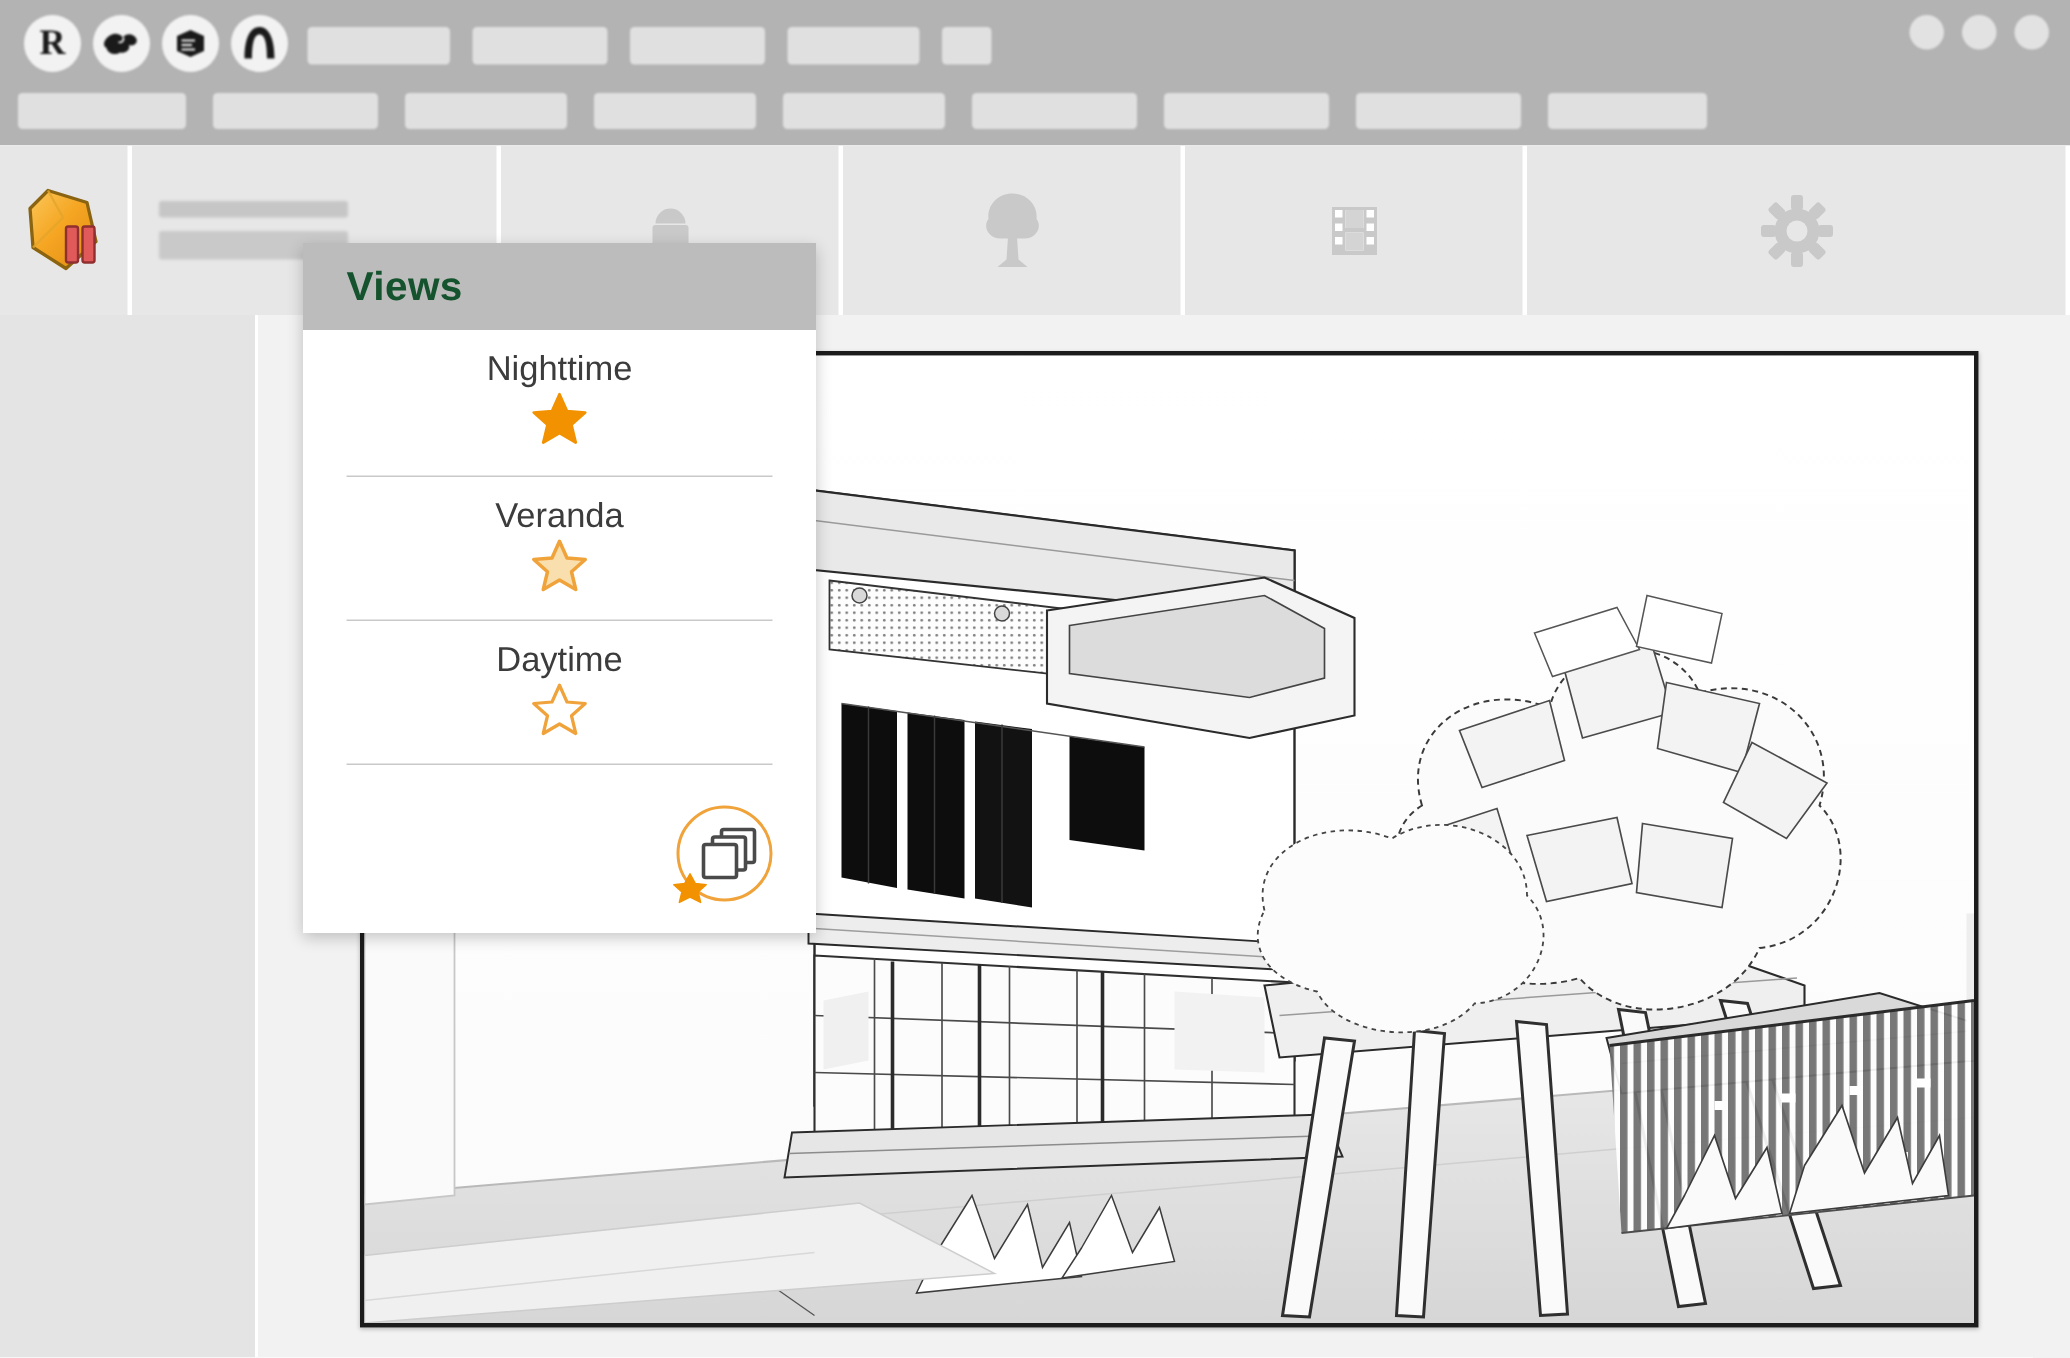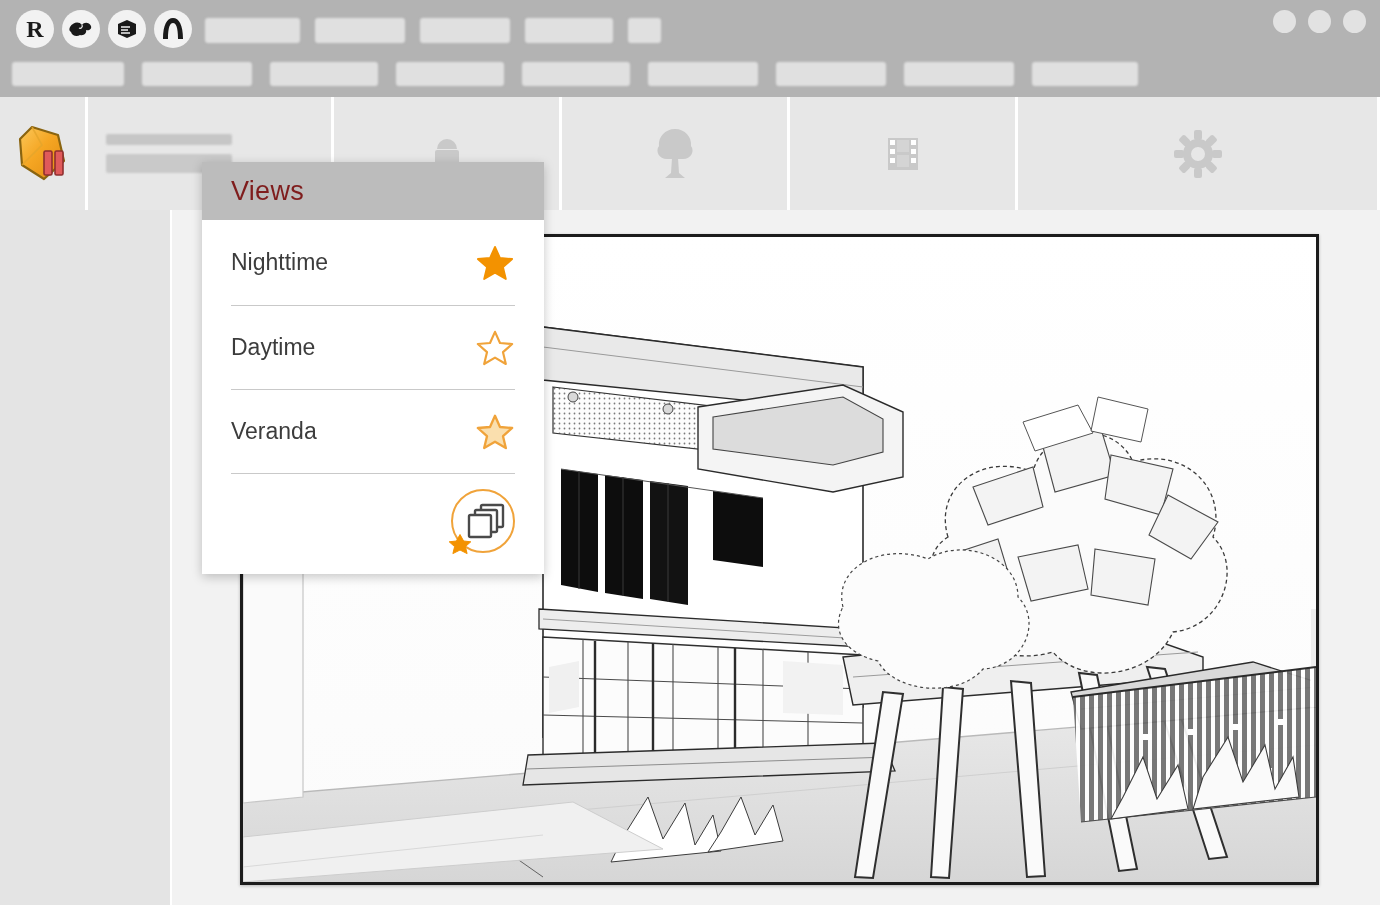--- a/index.html
+++ b/index.html
@@ -142,30 +142,31 @@
     z-index: 50;
   }
   .views-header {
     background: #bcbcbc;
     height: 58px;
     display: flex; align-items: center;
     padding-left: 29px;
     box-sizing: border-box;
   }
   .views-title {
-    color: #7f1d1d; font-size: 27px; font-weight: normal;
+    color: #14532d; font-size: 27px; font-weight: bold;
     letter-spacing: .3px;
   }
   .views-body { padding: 0 0 0 0; background:#fff; }
   .view-row {
     height: 84px;
-    margin: 0 29px;
-    display: flex; align-items: center; justify-content: space-between;
+    margin: 12px 29px;
+    display: flex; align-items: center; 
     border-bottom: 1px solid #c9c9c9;
     box-sizing: border-box;
+    flex-direction: column;
   }
   .view-row:first-child { height: 86px; }
   .view-label {
     font-size: 23px; color: #3c3c3c; font-weight: normal;
   }
   .star { width: 40px; height: 40px; display: block; }
   .views-footer {
     height: 100px;
     display: flex; align-items: center; justify-content: flex-end;
     padding-right: 25px;
@@ -470,30 +471,30 @@
     <div class="views-body">
 
       <div class="view-row">
         <span class="view-label">Nighttime</span>
         <svg class="star" viewBox="0 0 24 24" aria-hidden="true">
           <path d="M12 2.3 L15 9 L22.3 9.6 L16.8 14.5 L18.5 21.6 L12 17.8 L5.5 21.6 L7.2 14.5 L1.7 9.6 L9 9 Z" fill="#f39200" stroke="#f39200" stroke-width="1.1" stroke-linejoin="round"></path>
         </svg>
       </div>
 
       <div class="view-row">
+        <span class="view-label">Veranda</span>
+        <svg class="star" viewBox="0 0 24 24" aria-hidden="true">
+          <path d="M12 2.3 L15 9 L22.3 9.6 L16.8 14.5 L18.5 21.6 L12 17.8 L5.5 21.6 L7.2 14.5 L1.7 9.6 L9 9 Z" fill="#fadfae" stroke="#f0a33a" stroke-width="1.4" stroke-linejoin="round"></path>
+        </svg>
+      </div>
+
+      <div class="view-row">
         <span class="view-label">Daytime</span>
         <svg class="star" viewBox="0 0 24 24" aria-hidden="true">
           <path d="M12 2.3 L15 9 L22.3 9.6 L16.8 14.5 L18.5 21.6 L12 17.8 L5.5 21.6 L7.2 14.5 L1.7 9.6 L9 9 Z" fill="none" stroke="#f0a33a" stroke-width="1.3" stroke-linejoin="round"></path>
-        </svg>
-      </div>
-
-      <div class="view-row">
-        <span class="view-label">Veranda</span>
-        <svg class="star" viewBox="0 0 24 24" aria-hidden="true">
-          <path d="M12 2.3 L15 9 L22.3 9.6 L16.8 14.5 L18.5 21.6 L12 17.8 L5.5 21.6 L7.2 14.5 L1.7 9.6 L9 9 Z" fill="#fadfae" stroke="#f0a33a" stroke-width="1.4" stroke-linejoin="round"></path>
         </svg>
       </div>
 
 
       <div class="views-footer">
         <div class="stack-btn">
           <svg width="78" height="78" viewBox="0 0 78 78" aria-hidden="true">
             <circle cx="42" cy="36" r="31" fill="none" stroke="#f0a33a" stroke-width="2"></circle>
             <g fill="#ffffff" stroke="#4a4a4a" stroke-width="2.4">
               <rect x="40" y="20" width="22" height="22" rx="1.5"></rect>

